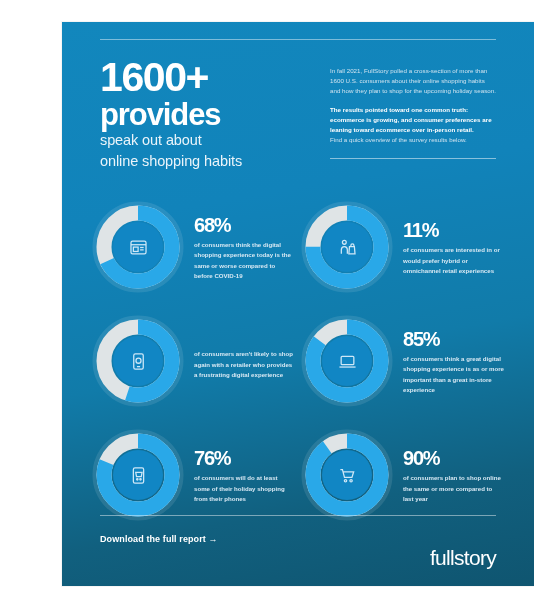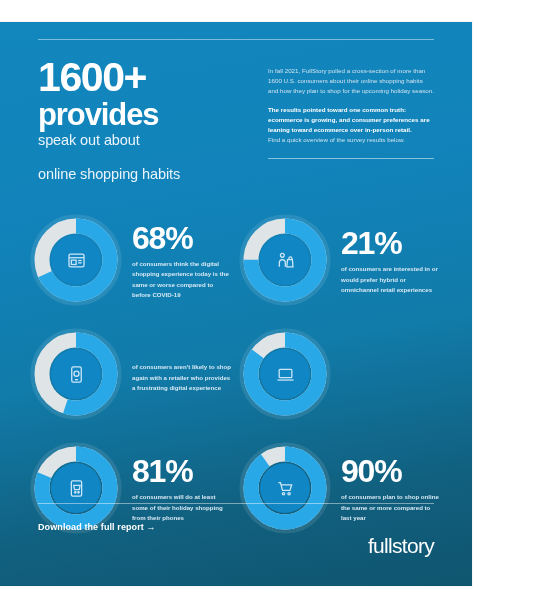--- a/index.html
+++ b/index.html
@@ -8,21 +8,21 @@
     background: #ffffff;
     font-family: "Liberation Sans", sans-serif;
     overflow: hidden;
   }
   .page {
     position: relative;
     width: 534px; height: 615px;
     background: #ffffff;
     display: flex;
     align-items: flex-start;
-    justify-content: flex-start;
+    justify-content: flex-end;
     padding-top: 22px;
   }
   .card {
     position: relative;
     width: 472px;
     height: 564px;
     background: linear-gradient(170deg, #1287bd 0%, #1183ba 32%, #117ba9 58%, #11607f 82%, #0f5570 100%);
     overflow: hidden;
     box-shadow: 0 0 0 1px rgba(0,0,0,0.04);
   }
@@ -112,38 +112,38 @@
     position: absolute;
     left: 50%; top: 50%;
     transform: translate(-50%, -50%);
     width: 30px; height: 30px;
     display: flex; align-items: center; justify-content: center;
   }
   .donut-icon svg { width: 19px; height: 19px; display: block; }
 
   .stat-text { flex: 1; min-width: 0; padding-top: 2px; }
   .pct {
-    font-size: 32px;
+    font-size: 20px;
     font-weight: 700;
     color: #ffffff;
     letter-spacing: -1.2px;
     line-height: 1;
   }
   .pct-desc {
     font-size: 6.1px;
     font-weight: 700;
     line-height: 1.72;
     color: #d8e9f4;
     margin-top: 5px;
     letter-spacing: 0.01px;
   }
 
   .footer {
     position: absolute;
-    left: 0; right: 0; bottom: 12px;
+    left: 0; right: 0; bottom: 0;
     padding: 0 38px 16px 38px;
   }
   .rule-bottom { width: 100%; margin-bottom: 12px; }
   .download {
     font-size: 9px;
     font-weight: 700;
     color: #ffffff;
     letter-spacing: 0.1px;
     text-decoration: none;
     display: inline-block;
@@ -162,21 +162,21 @@
 <div class="page">
   <div class="card">
 
     <div class="rule rule-top"></div>
 
     <div class="head">
       <div class="head-left">
         <div class="big-number">1600+</div>
         <div class="big-word">provides</div>
         <div class="sub-line">speak out about</div>
-        <div class="sub-line" style="margin-top:13px">online shopping habits</div>
+        <div class="sub-line" style="margin-top:0">online shopping habits</div>
       </div>
       <div class="head-right">
         <p class="para">In fall 2021, FullStory polled a cross-section of more than 1600 U.S. consumers about their online shopping habits and how they plan to shop for the upcoming holiday season.</p>
         <p class="para bold">The results pointed toward one common truth: ecommerce is growing, and consumer preferences are leaning toward ecommerce over in-person retail.</p>
         <p class="para after">Find a quick overview of the survey results below.</p>
         <div class="rule-right"></div>
       </div>
     </div>
 
     <div class="stats">
@@ -216,21 +216,21 @@
           <span class="donut-icon">
             <svg viewBox="0 0 24 24" fill="none" stroke="#cfe8f7" stroke-width="1.6">
               <circle cx="8" cy="5.5" r="2.4"></circle>
               <path d="M4.2 20v-5.2c0-2.2 1.7-4 3.8-4s3.8 1.8 3.8 4V20"></path>
               <path d="M14.5 11h6.2l.8 9h-7.8z"></path>
               <path d="M16.3 11V9.2a1.9 1.9 0 0 1 3.8 0V11"></path>
             </svg>
           </span>
         </div>
         <div class="stat-text">
-          <div class="pct">21%</div>
+          <div class="pct">11%</div>
           <div class="pct-desc">of consumers are interested in or would prefer hybrid or omnichannel retail experiences</div>
         </div>
       </div>
 
       <div class="stat">
         <div class="donut-wrap">
           <svg viewBox="0 0 92 92" width="92" height="92" aria-hidden="true">
             <circle cx="46" cy="46" r="40" fill="none" stroke="rgba(255,255,255,0.10)" stroke-width="11"></circle>
             <circle cx="46" cy="46" r="34" fill="none" stroke="#dfe4e6" stroke-width="15"></circle>
             <circle cx="46" cy="46" r="34" fill="none" stroke="#29a8e8" stroke-width="15" stroke-dasharray="117.5 96.1" transform="rotate(-90 46 46)"></circle>
@@ -256,20 +256,24 @@
             <circle cx="46" cy="46" r="34" fill="none" stroke="#dfe4e6" stroke-width="15"></circle>
             <circle cx="46" cy="46" r="34" fill="none" stroke="#29a8e8" stroke-width="15" stroke-dasharray="181.6 32.0" transform="rotate(-90 46 46)"></circle>
             <circle cx="46" cy="46" r="25" fill="#1186c4"></circle>
           </svg>
           <span class="donut-icon">
             <svg viewBox="0 0 24 24" fill="none" stroke="#cfe8f7" stroke-width="1.6">
               <rect x="4" y="5.5" width="16" height="10.5" rx="1.2"></rect>
               <line x1="1.8" y1="19" x2="22.2" y2="19"></line>
             </svg>
           </span>
+        </div>
+        <div class="stat-text">
+          <div class="pct">85%</div>
+          <div class="pct-desc">of consumers think a great digital shopping experience is as or more important than a great in-store experience</div>
         </div>
       </div>
 
       <div class="stat">
         <div class="donut-wrap">
           <svg viewBox="0 0 92 92" width="92" height="92" aria-hidden="true">
             <circle cx="46" cy="46" r="40" fill="none" stroke="rgba(255,255,255,0.10)" stroke-width="11"></circle>
             <circle cx="46" cy="46" r="34" fill="none" stroke="#dfe4e6" stroke-width="15"></circle>
             <circle cx="46" cy="46" r="34" fill="none" stroke="#29a8e8" stroke-width="15" stroke-dasharray="173.1 40.5" transform="rotate(-90 46 46)"></circle>
             <circle cx="46" cy="46" r="25" fill="#1186c4"></circle>
@@ -277,21 +281,21 @@
           <span class="donut-icon">
             <svg viewBox="0 0 24 24" fill="none" stroke="#cfe8f7" stroke-width="1.6">
               <rect x="5.5" y="2.5" width="13" height="19" rx="2"></rect>
               <path d="M8.5 8h8l-1 5.5h-6z"></path>
               <circle cx="10.5" cy="16.8" r="0.9"></circle>
               <circle cx="14.5" cy="16.8" r="0.9"></circle>
             </svg>
           </span>
         </div>
         <div class="stat-text">
-          <div class="pct">81%</div>
+          <div class="pct">76%</div>
           <div class="pct-desc">of consumers will do at least some of their holiday shopping from their phones</div>
         </div>
       </div>
 
       <div class="stat">
         <div class="donut-wrap">
           <svg viewBox="0 0 92 92" width="92" height="92" aria-hidden="true">
             <circle cx="46" cy="46" r="40" fill="none" stroke="rgba(255,255,255,0.10)" stroke-width="11"></circle>
             <circle cx="46" cy="46" r="34" fill="none" stroke="#dfe4e6" stroke-width="15"></circle>
             <circle cx="46" cy="46" r="34" fill="none" stroke="#29a8e8" stroke-width="15" stroke-dasharray="192.3 21.4" transform="rotate(-90 46 46)"></circle>

